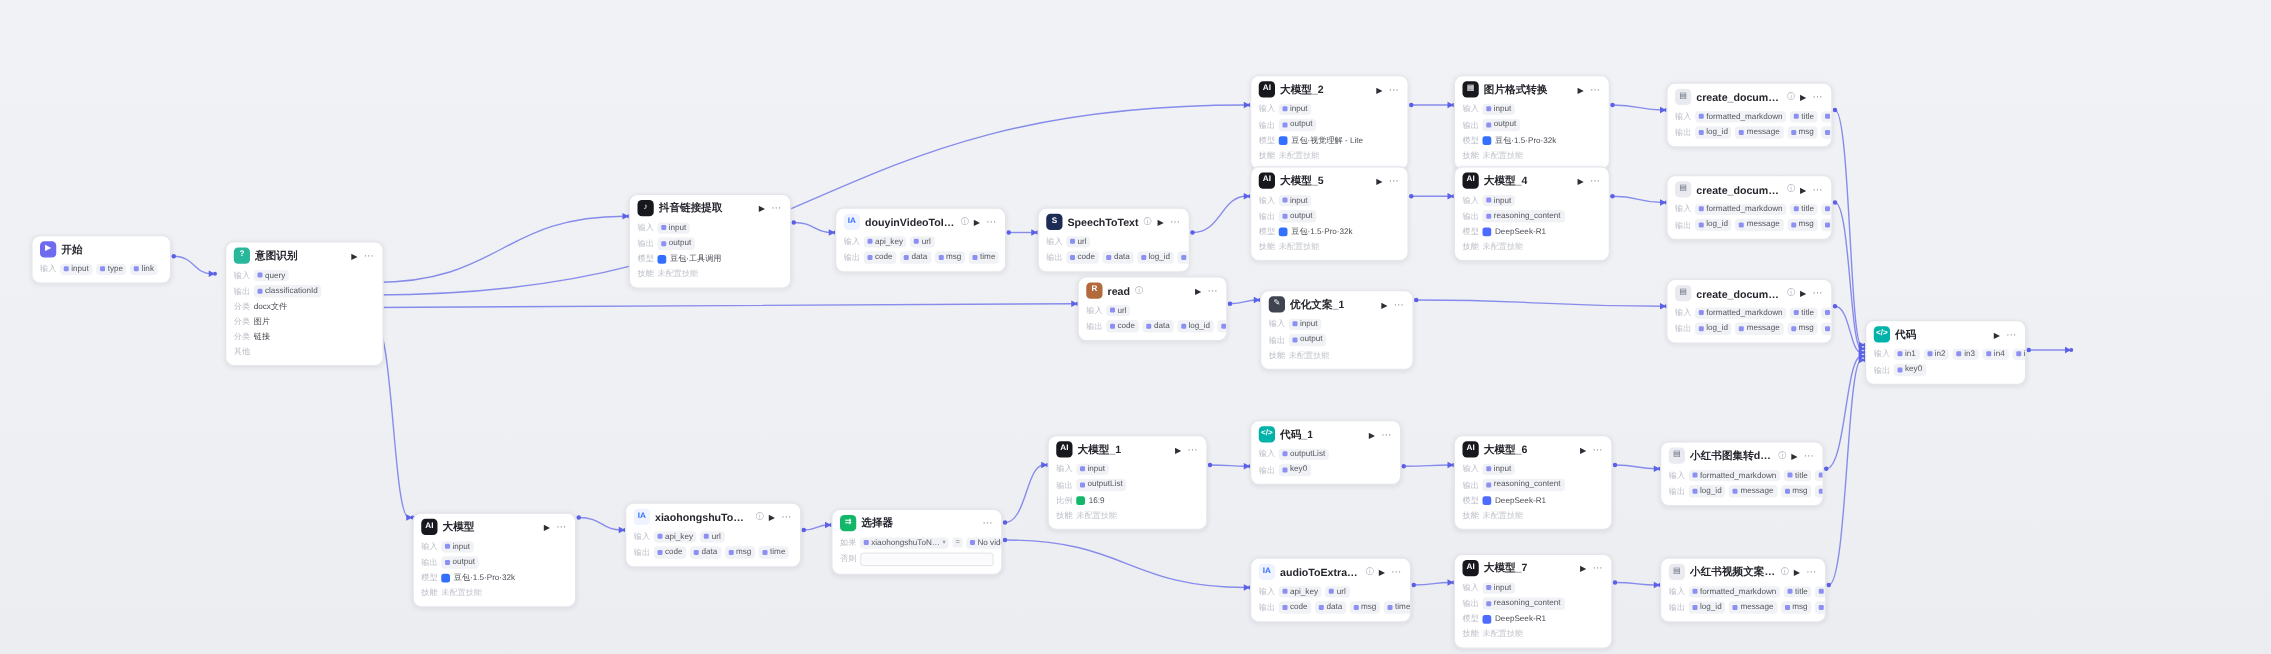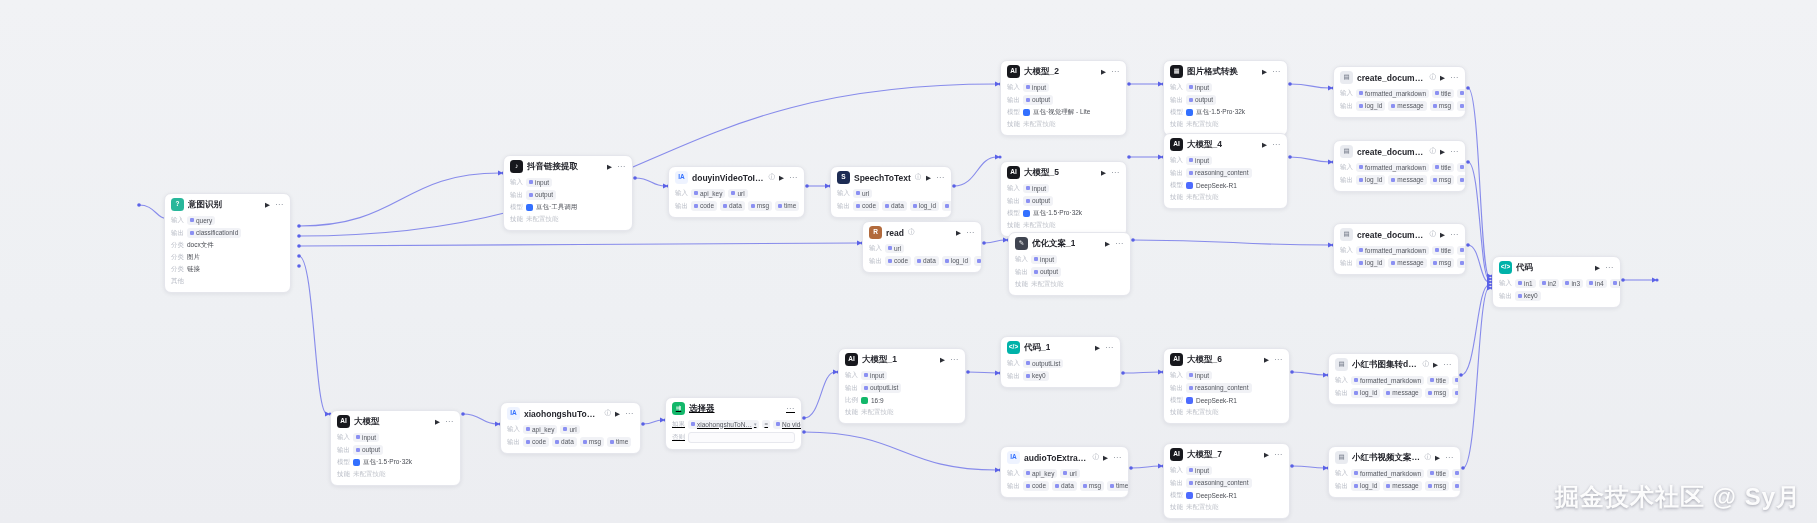--- a/index.html
+++ b/index.html
@@ -149,22 +149,34 @@
       <path d="M 1131 468 C 1147 468, 1147 466, 1160 466" fill="none" stroke="#7b80ea" stroke-width="1.1" opacity="0.9"></path>
       <circle cx="1131" cy="468" r="1.8" fill="#5b62e8"></circle>
       <path d="M 1158 463.4 L 1163 466 L 1158 468.6 Z" fill="#5b62e8"></path>
       <circle cx="1163" cy="466" r="1.6" fill="#5b62e8"></circle>
       <path d="M 1292 466 C 1310 466, 1310 468, 1325 468" fill="none" stroke="#7b80ea" stroke-width="1.1" opacity="0.9"></path>
       <circle cx="1292" cy="466" r="1.8" fill="#5b62e8"></circle>
       <path d="M 1323 465.4 L 1328 468 L 1323 470.6 Z" fill="#5b62e8"></path>
       <circle cx="1328" cy="468" r="1.6" fill="#5b62e8"></circle>
       <circle cx="299" cy="266" r="1.8" fill="#5b62e8"></circle>
     </svg>
-  <div id="watermark">掘金技术社区 @ Sy月</div>
-    <div class="node" style="left: 164px; top: 193px; width: 127px;">
+<div class="node" style="left: 25px; top: 188px; width: 112px;">
+      <div class="hdr">
+        <span class="nicon" style="background: rgb(110, 107, 240);">▶</span>
+        <span class="ntitle">开始</span>
+        <span class="hctl"></span>
+      </div>
+      <div class="row">
+        <span class="rlabel">输入</span>
+        <span class="chip"><span class="tq"></span>input</span>
+        <span class="chip"><span class="tq"></span>type</span>
+        <span class="chip"><span class="tq"></span>link</span>
+      </div>
+    </div>
+    <div class="node" style="left: 180px; top: 193px; width: 127px;">
       <div class="hdr">
         <span class="nicon" style="background: rgb(40, 183, 155);">?</span>
         <span class="ntitle">意图识别</span>
         <span class="hctl">
           <span class="runbtn">▶</span>
           <span class="morebtn">⋯</span>
         </span>
       </div>
       <div class="row">
         <span class="rlabel">输入</span>
@@ -333,21 +345,21 @@
         <span class="chip"><span class="tq"></span>to_format</span>
       </div>
       <div class="row">
         <span class="rlabel">输出</span>
         <span class="chip"><span class="tq"></span>log_id</span>
         <span class="chip"><span class="tq"></span>message</span>
         <span class="chip"><span class="tq"></span>msg</span>
         <span class="chip"><span class="tq"></span>st…</span>
       </div>
     </div>
-    <div class="node" style="left: 1000px; top: 133px; width: 127px; margin-top: 28px;">
+    <div class="node" style="left: 1000px; top: 133px; width: 127px;">
       <div class="hdr">
         <span class="nicon" style="background: rgb(23, 24, 29);">AI</span>
         <span class="ntitle">大模型_5</span>
         <span class="hctl">
           <span class="runbtn">▶</span>
           <span class="morebtn">⋯</span>
         </span>
       </div>
       <div class="row">
         <span class="rlabel">输入</span>
@@ -551,21 +563,21 @@
         <span class="chip"><span class="tq"></span>url</span>
       </div>
       <div class="row">
         <span class="rlabel">输出</span>
         <span class="chip"><span class="tq"></span>code</span>
         <span class="chip"><span class="tq"></span>data</span>
         <span class="chip"><span class="tq"></span>msg</span>
         <span class="chip"><span class="tq"></span>time</span>
       </div>
     </div>
-    <div class="node" style="left: 665px; top: 397px; width: 137px; text-decoration: underline;">
+    <div class="node" style="left: 665px; top: 407px; width: 137px;">
       <div class="hdr">
         <span class="nicon" style="background: rgb(18, 183, 106);">⇉</span>
         <span class="ntitle">选择器</span>
         <span class="hctl">
           <span class="morebtn">⋯</span>
         </span>
       </div>
       <div class="row">
         <span class="rlabel">如果</span>
         <span class="chip"><span class="tq"></span>xiaohongshuToN…<span class="caret">▾</span></span>

